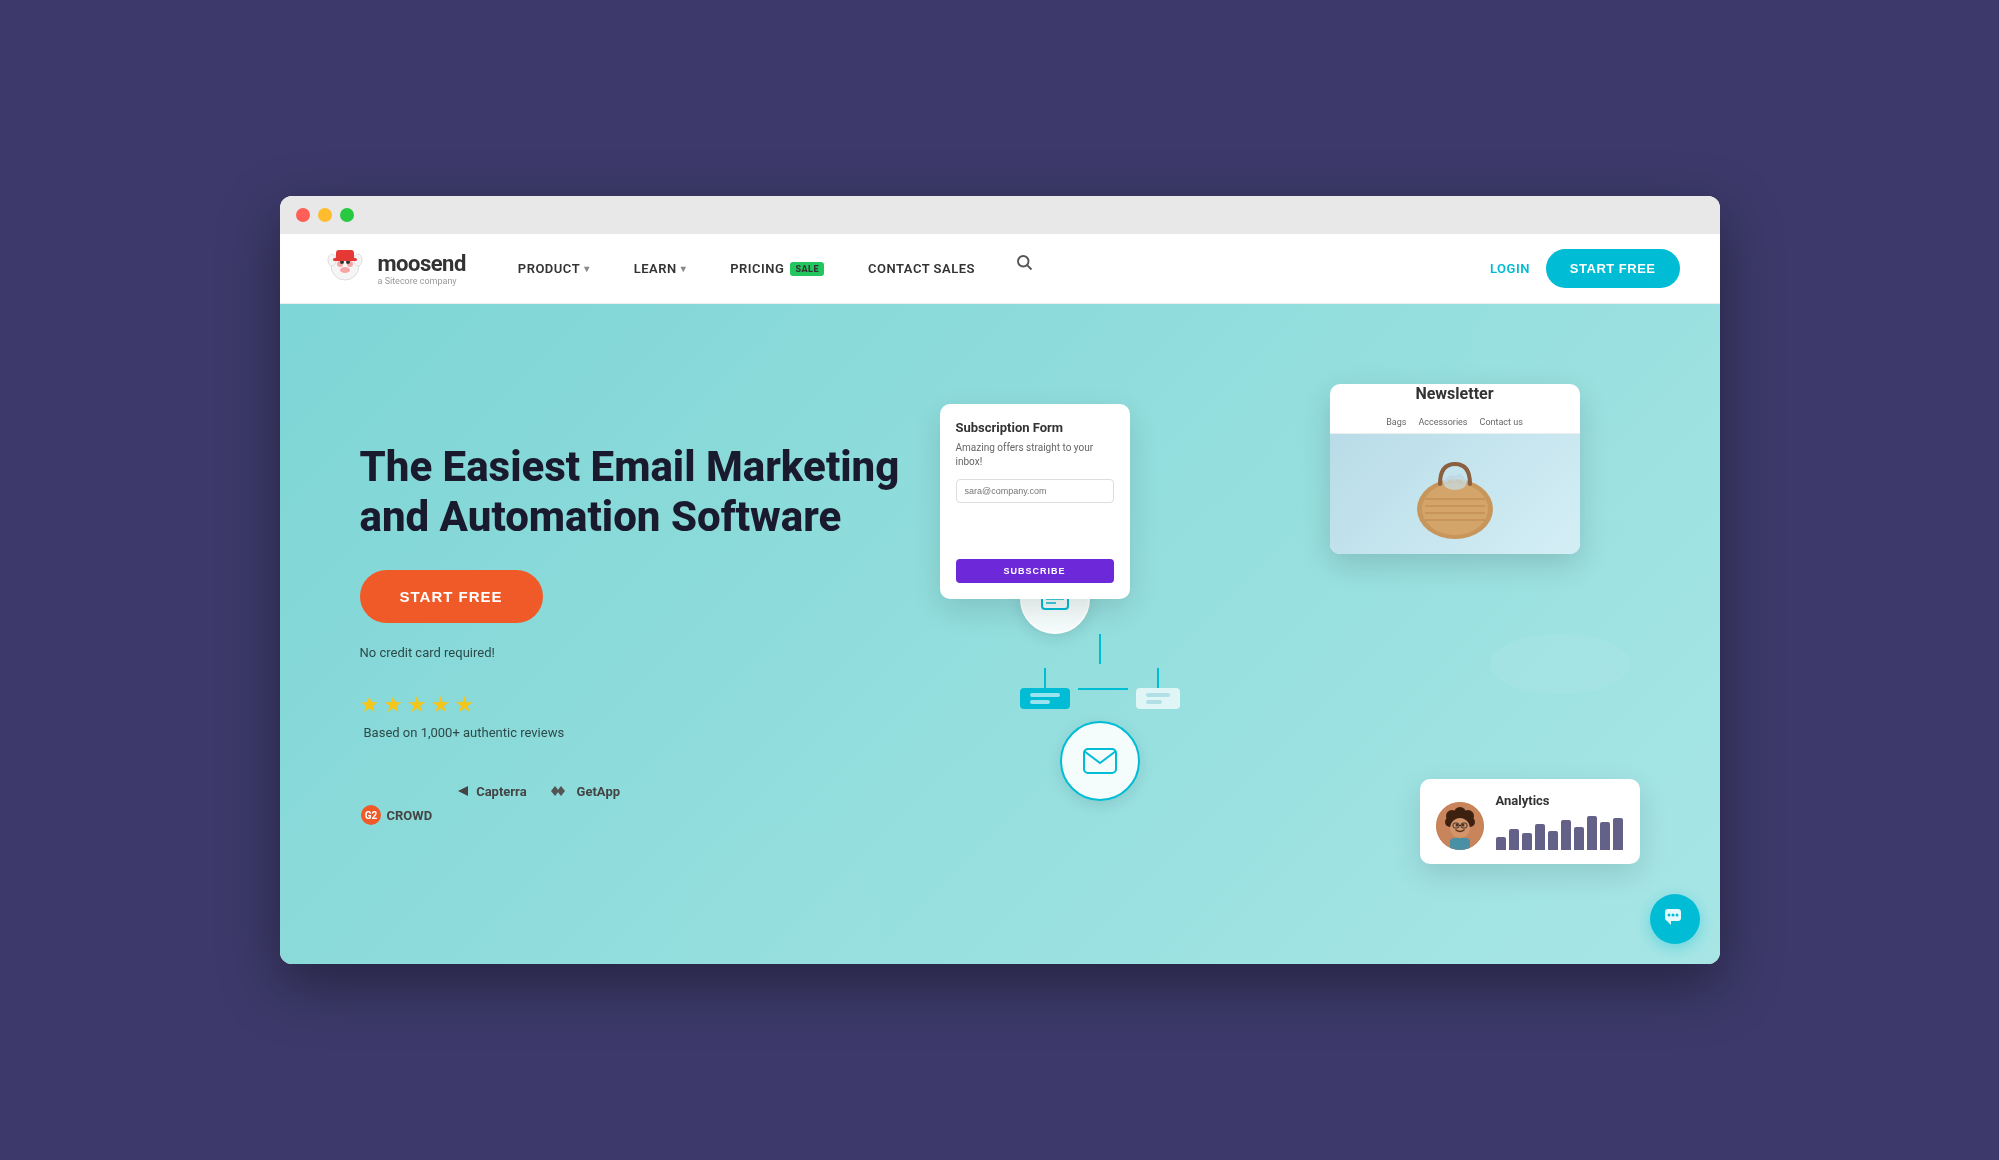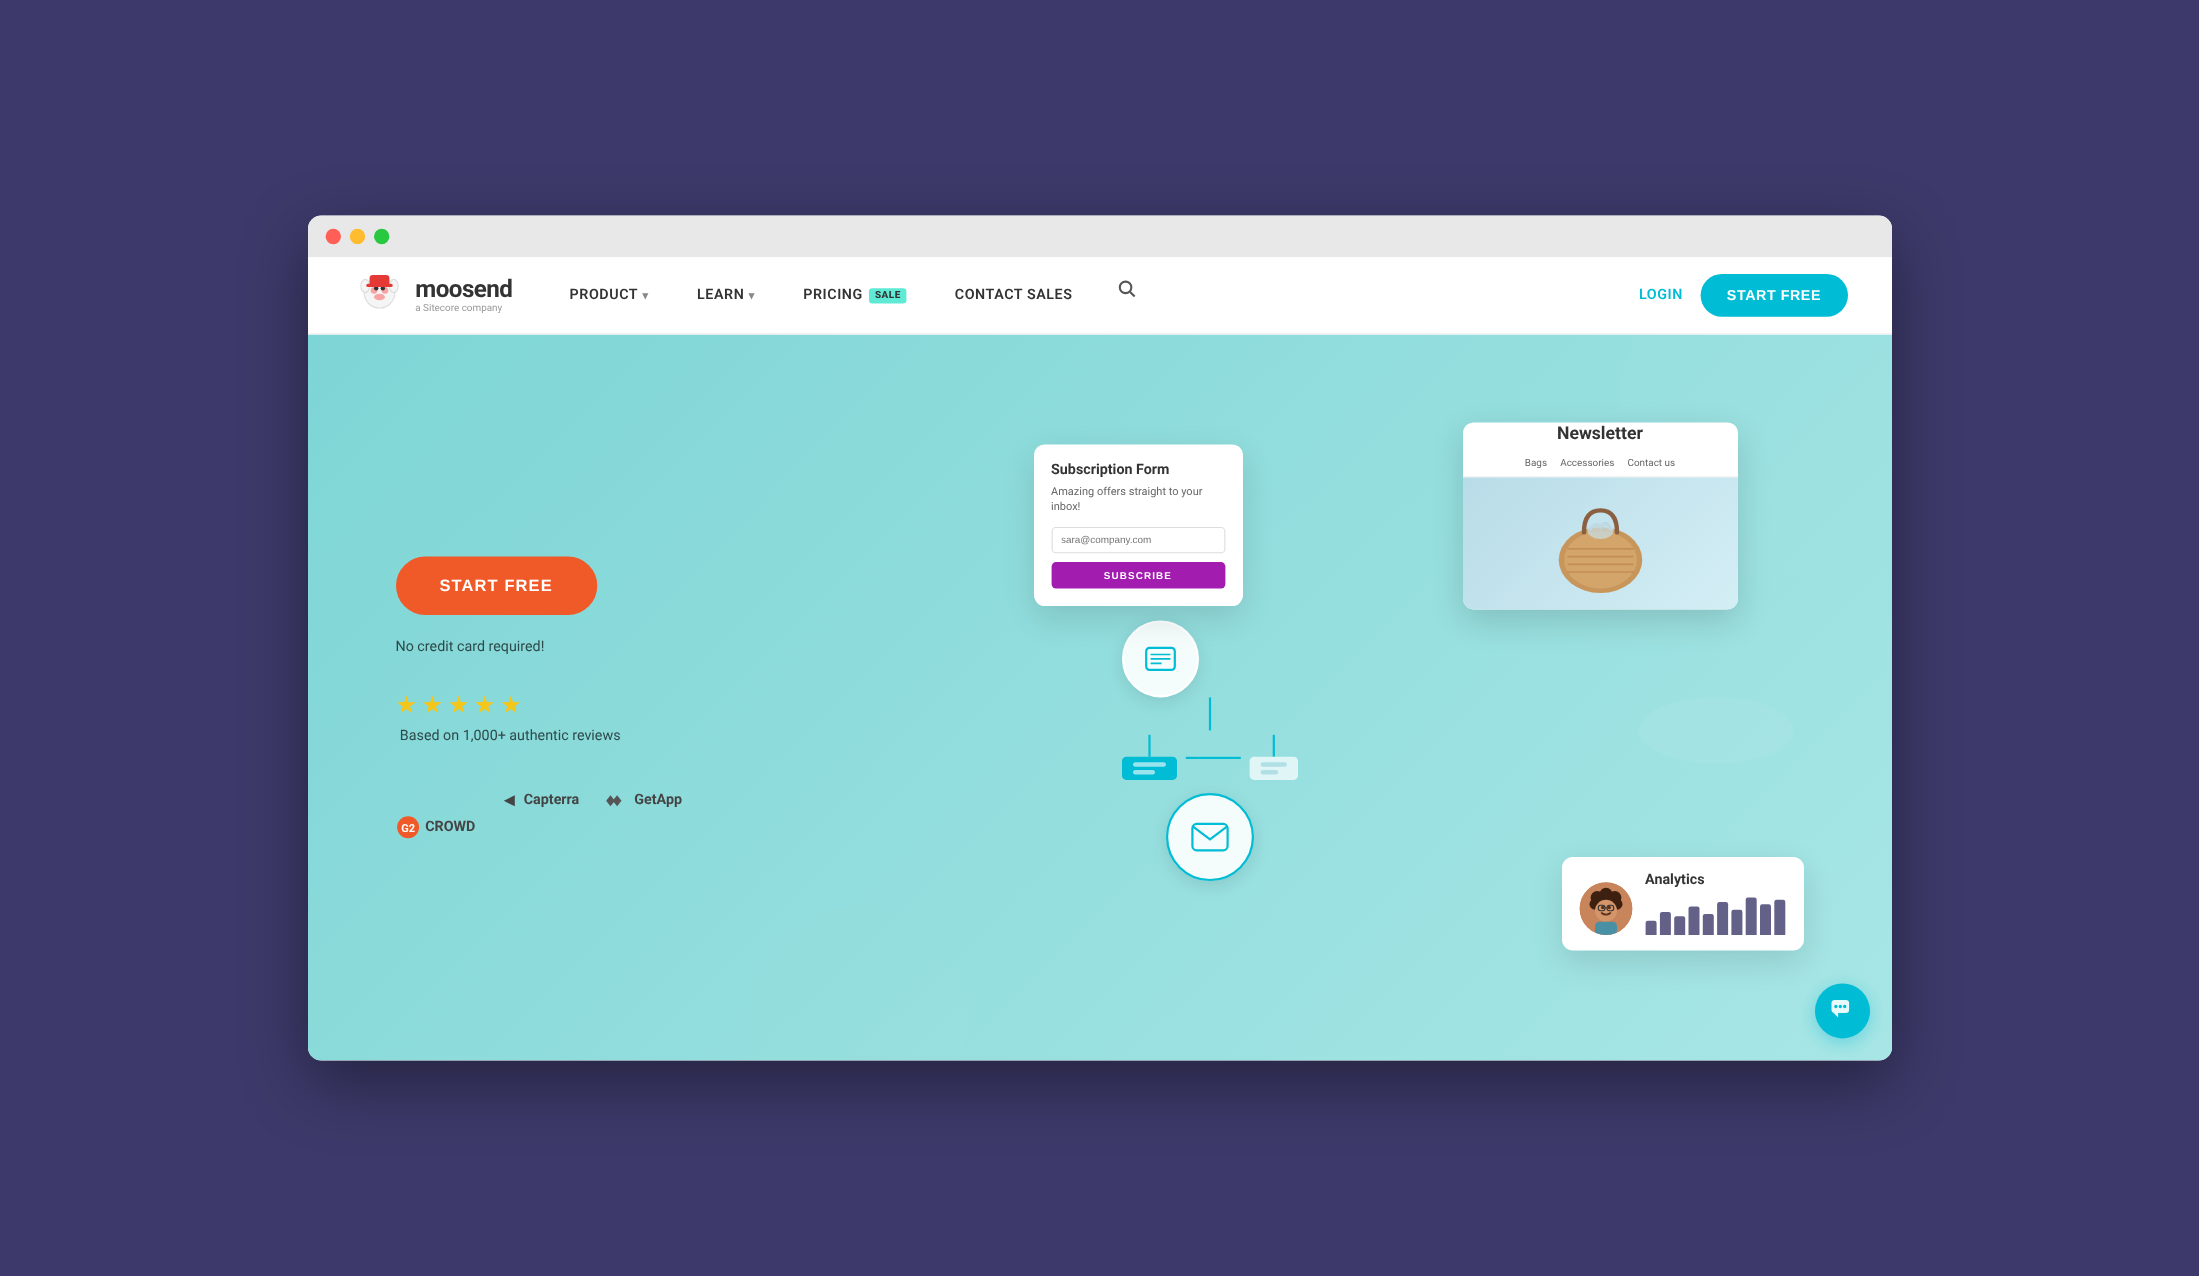--- a/index.html
+++ b/index.html
@@ -83,21 +83,21 @@
       display: flex;
       align-items: center;
       gap: 4px;
     }
     .nav-pricing {
       display: flex;
       align-items: center;
       gap: 6px;
     }
     .sale-badge {
-      background: #5eead4;
+      background: #22c55e;
       color: #333;
       font-size: 9px;
       font-weight: 800;
       padding: 2px 5px;
       border-radius: 3px;
       text-transform: uppercase;
     }
     .nav-search {
       width: 18px; height: 18px;
       cursor: pointer;
@@ -253,31 +253,32 @@
       width: 100%;
       border: 1px solid #ddd;
       border-radius: 4px;
       padding: 6px 8px;
       font-size: 9px;
       color: #999;
       margin-bottom: 8px;
     }
     .sub-form-btn {
       width: 100%;
-      background: #a21caf;
+      background: #6d28d9;
       color: #fff;
       border: none;
       border-radius: 4px;
       padding: 7px;
       font-size: 9px;
       font-weight: 700;
       cursor: pointer;
       text-align: center;
       text-transform: uppercase;
       letter-spacing: 1px;
+      margin-top: 48px;
     }
     
     .automation-flow {
       position: absolute;
       left: 100px;
       top: 180px;
       z-index: 2;
     }
     .flow-circle {
       width: 70px; height: 70px;
@@ -522,20 +523,21 @@
       <button class="start-free-btn">START FREE</button>
     </div>
   </nav>
 
   <section class="hero">
 
     <div class="bg-circle" style="width:300px;height:300px;right:-50px;top:-80px;opacity:0.1;"></div>
     <div class="bg-circle" style="width:200px;height:200px;left:400px;bottom:-60px;opacity:0.1;"></div>
 
     <div class="hero-content">
+      <h1 class="hero-title">The Easiest Email Marketing and Automation Software</h1>
       <button class="hero-cta-btn">START FREE</button>
       <p class="no-credit">No credit card required!</p>
 
       <div class="reviews-section">
         <div class="stars">
           <span class="star">★</span>
           <span class="star">★</span>
           <span class="star">★</span>
           <span class="star">★</span>
           <span class="star">★</span>

